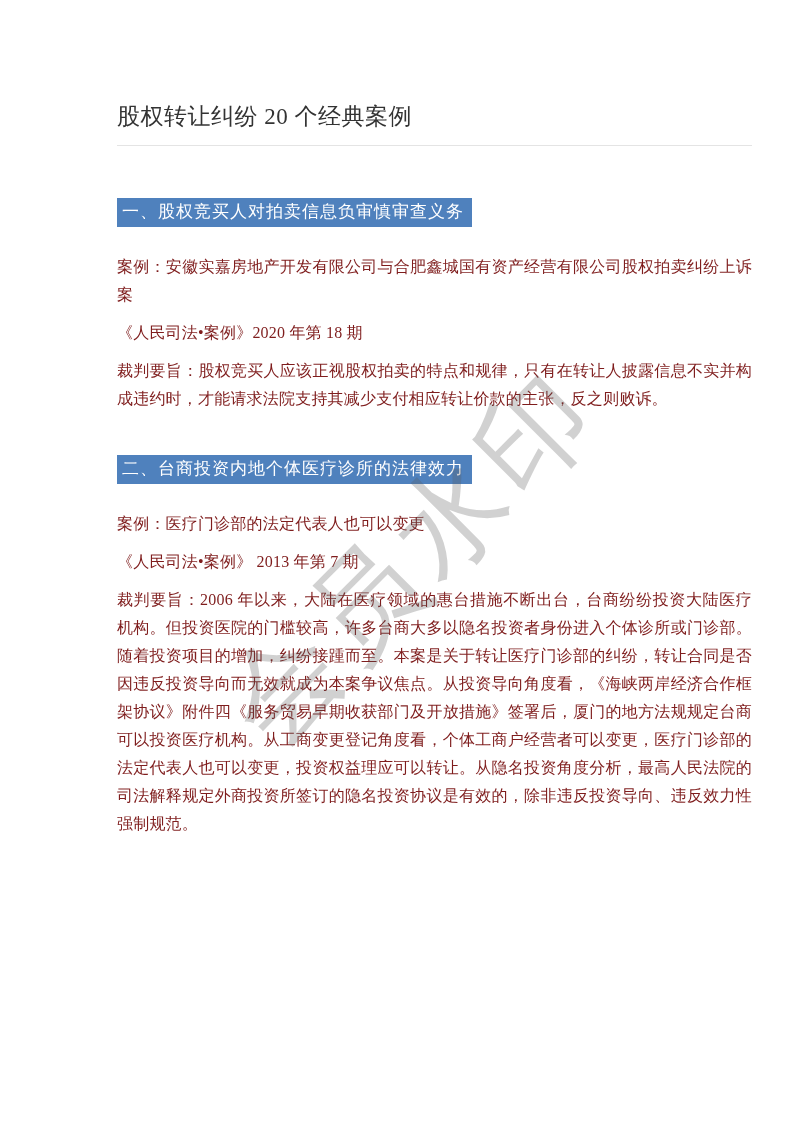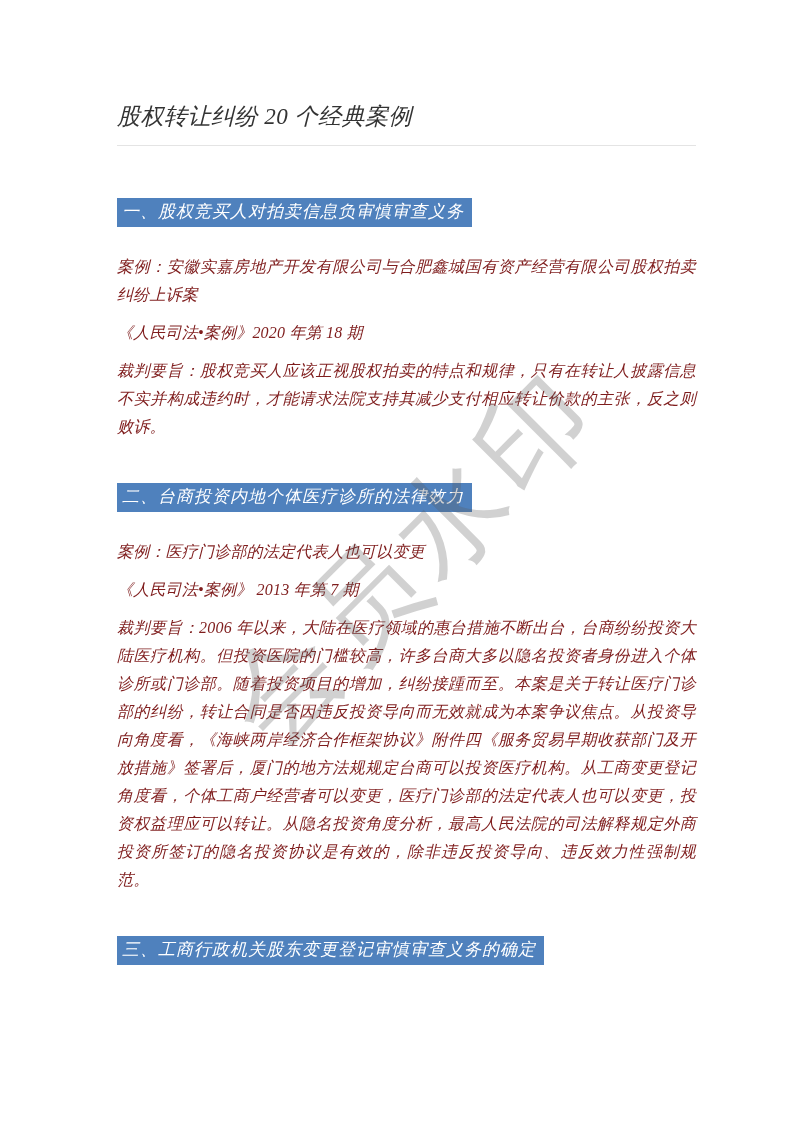--- a/index.html
+++ b/index.html
@@ -7,22 +7,21 @@
   body {
     position: relative;
     background: #ffffff;
     overflow: hidden;
     font-family: "Liberation Serif", serif;
   }
   .page {
     position: relative;
     width: 800px;
     height: 829px;
-    padding: 100px 104px 0 117px;
-    font-style: italic;
+    padding: 100px 48px 0 117px;
   }
   .doc-title {
     font-size: 23px;
     font-weight: normal;
     color: #333333;
     letter-spacing: 0.5px;
     line-height: 33px;
   }
   .title-rule {
     margin-top: 12px;
@@ -84,18 +83,17 @@
   </div>
 
   <div class="section">
     <h2 class="sec-heading">二、台商投资内地个体医疗诊所的法律效力</h2>
     <p class="para case-line">案例：医疗门诊部的法定代表人也可以变更</p>
     <p class="para source-line">《人民司法•案例》 2013 年第 7 期</p>
     <p class="para summary">裁判要旨：2006 年以来，大陆在医疗领域的惠台措施不断出台，台商纷纷投资大陆医疗机构。但投资医院的门槛较高，许多台商大多以隐名投资者身份进入个体诊所或门诊部。随着投资项目的增加，纠纷接踵而至。本案是关于转让医疗门诊部的纠纷，转让合同是否因违反投资导向而无效就成为本案争议焦点。从投资导向角度看，《海峡两岸经济合作框架协议》附件四《服务贸易早期收获部门及开放措施》签署后，厦门的地方法规规定台商可以投资医疗机构。从工商变更登记角度看，个体工商户经营者可以变更，医疗门诊部的法定代表人也可以变更，投资权益理应可以转让。从隐名投资角度分析，最高人民法院的司法解释规定外商投资所签订的隐名投资协议是有效的，除非违反投资导向、违反效力性强制规范。</p>
   </div>
 
   <div class="section">
-    <h2 class="sec-heading">三、工商行政机关股东变更登记审慎审查义务的确定</h2>
   </div>
 
 </div>
 
 <div class="watermark">会员水印</div>
 
 </body></html>

